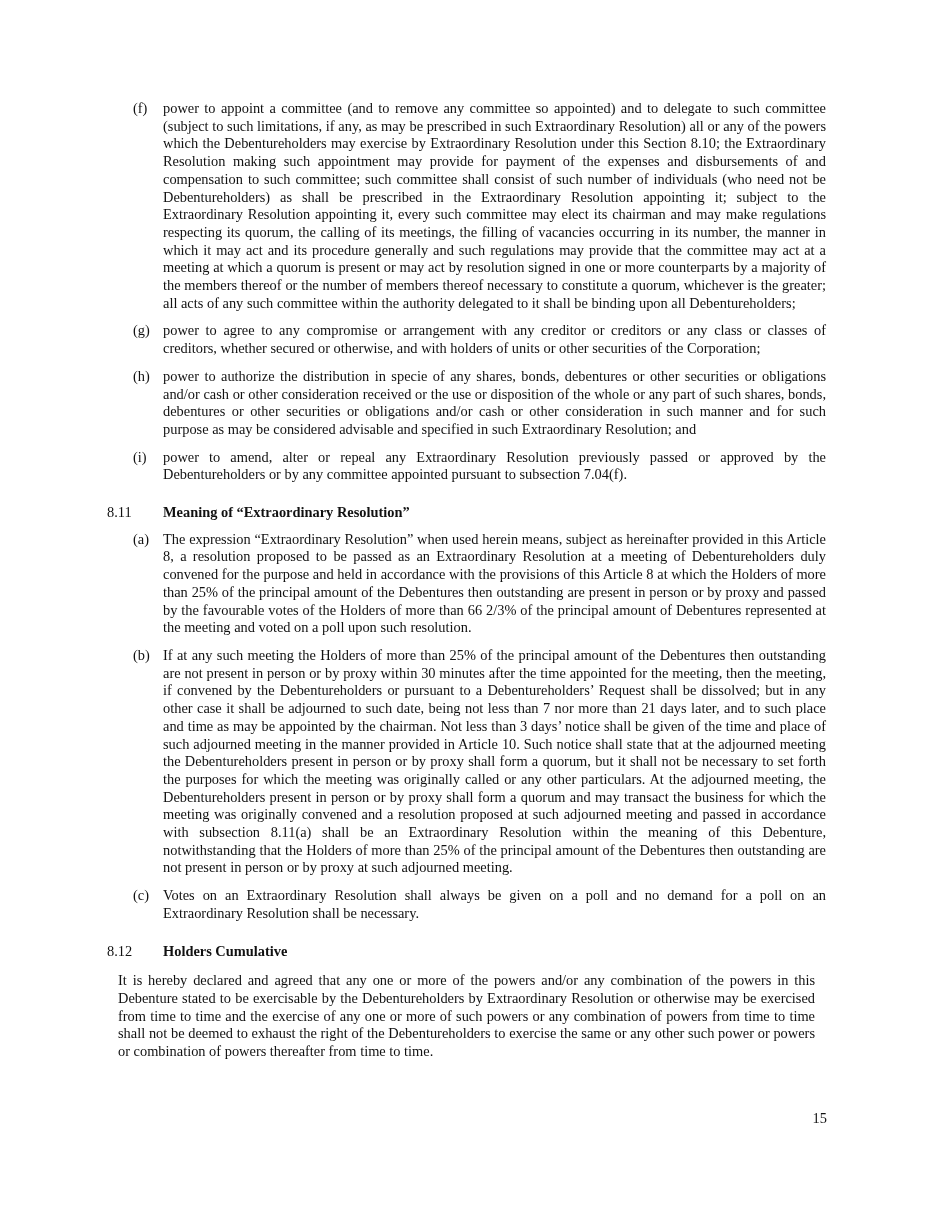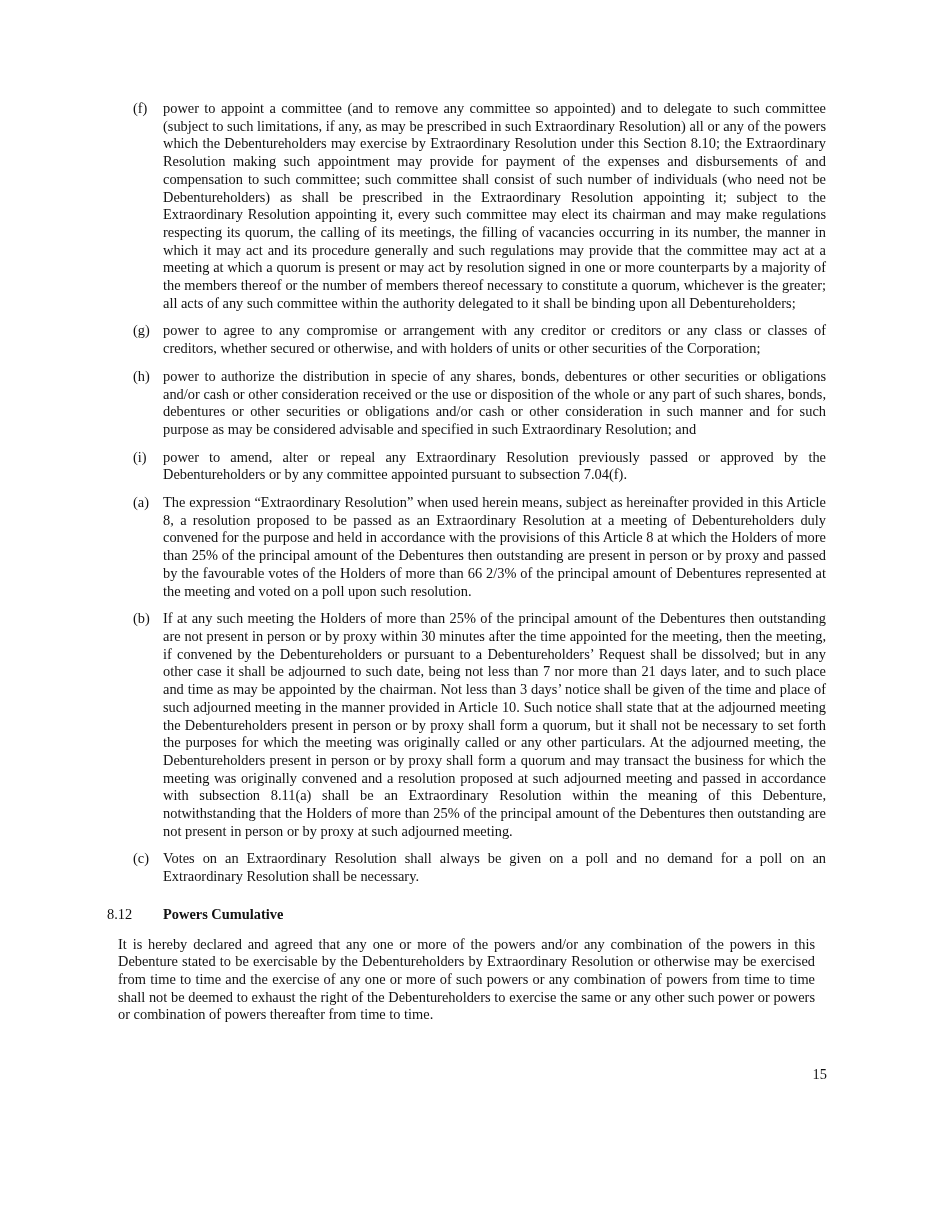--- a/index.html
+++ b/index.html
@@ -54,21 +54,21 @@
   }
   .sec-heading.tight {
     margin-bottom: 12px;
   }
   .sec-body {
     text-align: justify;
     margin: 11px;
   }
   .page-number {
     position: absolute;
-    top: 1066px;
+    top: 1110px;
     right: 106px;
     font-size: 14.4px;
   }
 </style>
 </head>
 <body>
 
 <div class="page">
   <div class="content">
 
@@ -85,39 +85,43 @@
     <div class="litem">
       <span class="llabel">(h)</span>
       <div class="ltext">power to authorize the distribution in specie of any shares, bonds, debentures or other securities or obligations and/or cash or other consideration received or the use or disposition of the whole or any part of such shares, bonds, debentures or other securities or obligations and/or cash or other consideration in such manner and for such purpose as may be considered advisable and specified in such Extraordinary Resolution; and</div>
     </div>
 
     <div class="litem">
       <span class="llabel">(i)</span>
       <div class="ltext">power to amend, alter or repeal any Extraordinary Resolution previously passed or approved by the Debentureholders or by any committee appointed pursuant to subsection 7.04(f).</div>
     </div>
 
+    <div class="sec-heading">
+      <span class="snum">8.11</span>
+      <span class="stitle">Meaning of “Extraordinary Resolution”</span>
+    </div>
 
     <div class="litem">
       <span class="llabel">(a)</span>
       <div class="ltext">The expression “Extraordinary Resolution” when used herein means, subject as hereinafter provided in this Article 8, a resolution proposed to be passed as an Extraordinary Resolution at a meeting of Debentureholders duly convened for the purpose and held in accordance with the provisions of this Article 8 at which the Holders of more than 25% of the principal amount of the Debentures then outstanding are present in person or by proxy and passed by the favourable votes of the Holders of more than 66 2/3% of the principal amount of Debentures represented at the meeting and voted on a poll upon such resolution.</div>
     </div>
 
     <div class="litem">
       <span class="llabel">(b)</span>
       <div class="ltext">If at any such meeting the Holders of more than 25% of the principal amount of the Debentures then outstanding are not present in person or by proxy within 30 minutes after the time appointed for the meeting, then the meeting, if convened by the Debentureholders or pursuant to a Debentureholders’ Request shall be dissolved; but in any other case it shall be adjourned to such date, being not less than 7 nor more than 21 days later, and to such place and time as may be appointed by the chairman.  Not less than 3 days’ notice shall be given of the time and place of such adjourned meeting in the manner provided in Article 10.  Such notice shall state that at the adjourned meeting the Debentureholders present in person or by proxy shall form a quorum, but it shall not be necessary to set forth the purposes for which the meeting was originally called or any other particulars.  At the adjourned meeting, the Debentureholders present in person or by proxy shall form a quorum and may transact the business for which the meeting was originally convened and a resolution proposed at such adjourned meeting and passed in accordance with subsection 8.11(a) shall be an Extraordinary Resolution within the meaning of this Debenture, notwithstanding that the Holders of more than 25% of the principal amount of the Debentures then outstanding are not present in person or by proxy at such adjourned meeting.</div>
     </div>
 
     <div class="litem">
       <span class="llabel">(c)</span>
       <div class="ltext">Votes on an Extraordinary Resolution shall always be given on a poll and no demand for a poll on an Extraordinary Resolution shall be necessary.</div>
     </div>
 
     <div class="sec-heading tight">
       <span class="snum">8.12</span>
-      <span class="stitle">Powers Cumulative</span>
+      <span class="stitle">Holders Cumulative</span>
     </div>
 
     <p class="sec-body">It is hereby declared and agreed that any one or more of the powers and/or any combination of the powers in this Debenture stated to be exercisable by the Debentureholders by Extraordinary Resolution or otherwise may be exercised from time to time and the exercise of any one or more of such powers or any combination of powers from time to time shall not be deemed to exhaust the right of the Debentureholders to exercise the same or any other such power or powers or combination of powers thereafter from time to time.</p>
 
   </div>
 
   <div class="page-number">15</div>
 </div>
 
 </body></html>

